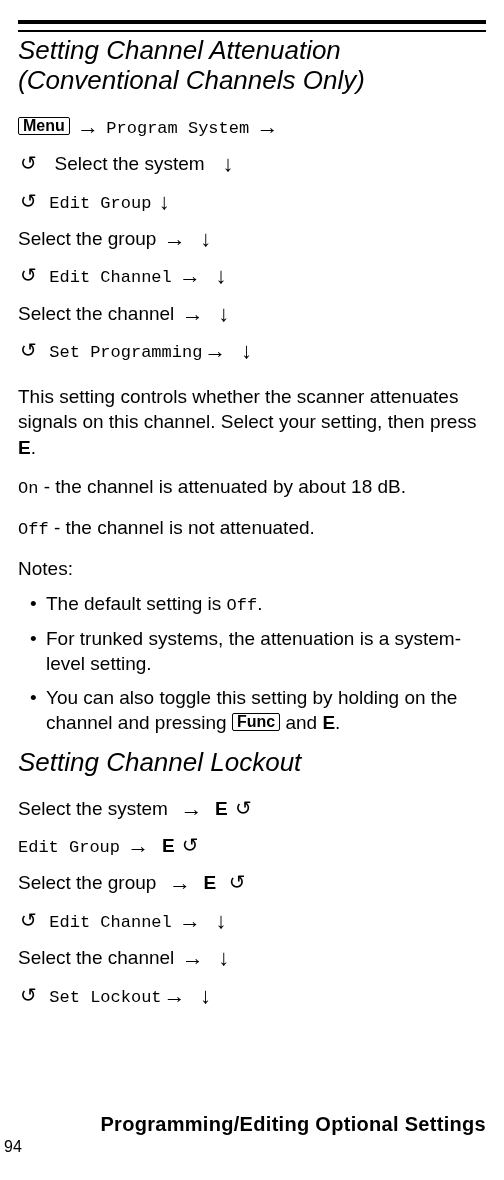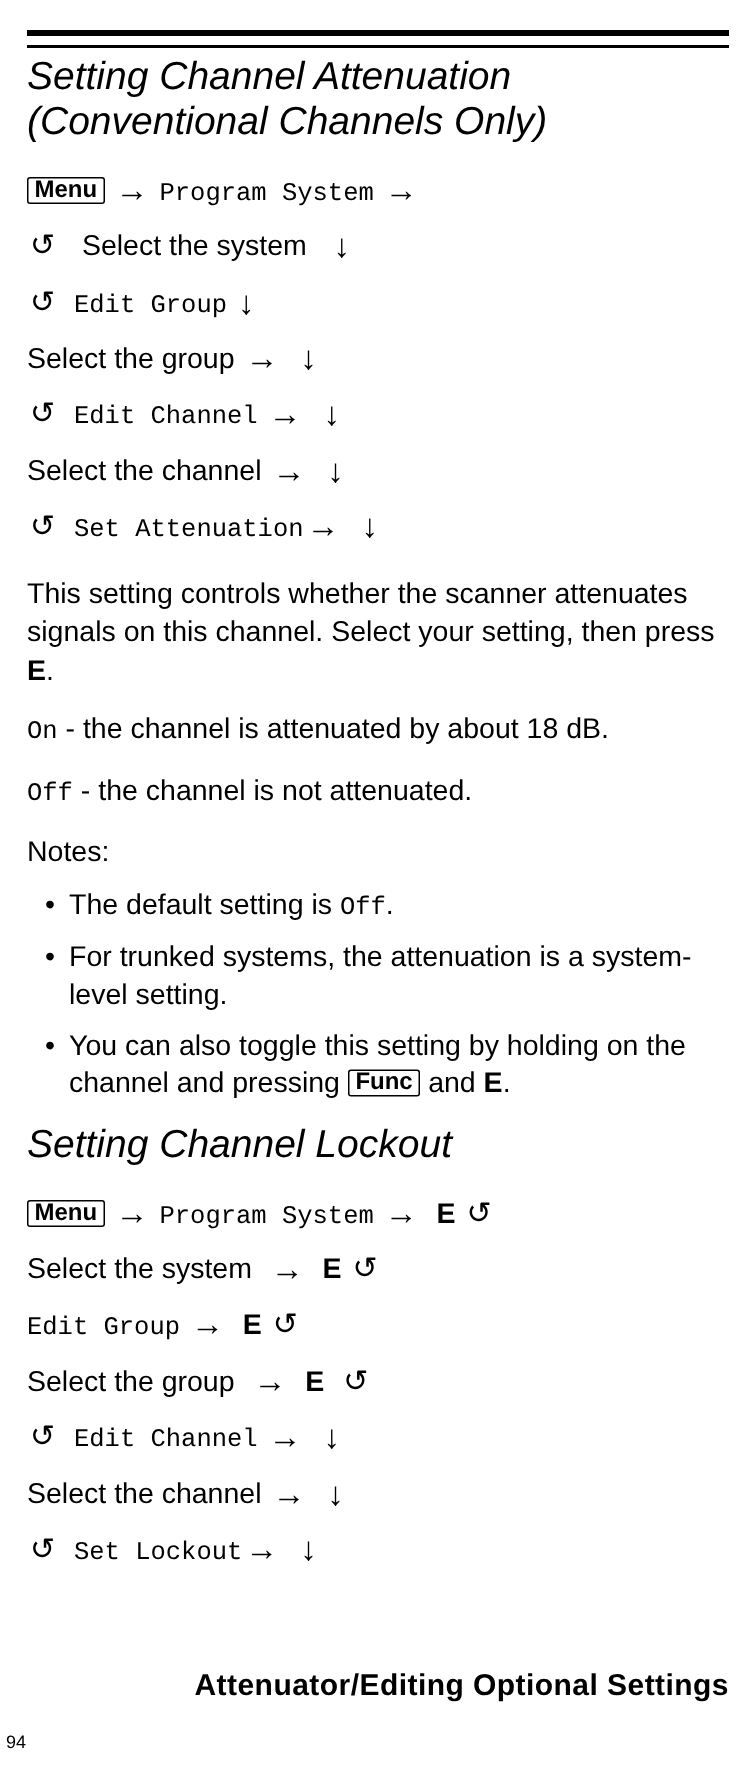--- a/index.html
+++ b/index.html
@@ -16,21 +16,21 @@
   .arrow-right { font-size: 22px; font-weight: bold; vertical-align: -1px; padding: 0 2px;}
   .arrow-down { font-size: 22px; font-weight: bold; vertical-align: -1px; padding: 0 2px;}
   .cycle { font-size: 20px; display:inline-block; padding: 0 2px;}
   .para { margin-bottom: 14px; }
   .notes-label { margin-bottom: 10px; }
   ul.notes { list-style: none; padding-left: 12px; margin-bottom: 12px;}
   ul.notes li { position: relative; padding-left: 16px; margin-bottom: 10px; font-size: 19px; line-height: 1.3; }
   ul.notes li::before { content: "•"; position: absolute; left: 0; top: 0; }
   .bold { font-weight: bold; }
   .footer-title { position: absolute; bottom: 44px; right: 18px; font-family: Arial, sans-serif; font-weight: bold; font-size: 20px; letter-spacing: 0.3px;}
-  .page-num { position: absolute; bottom: 12px; left: 4px; font-size: 12px; }
+  .page-num { position: absolute; bottom: 24px; left: 4px; font-size: 16px; }
 </style>
 </head>
 <body>
 
 <div class="page">
   <div class="rule-thick"></div>
   <div class="rule-thin"></div>
 
   <h2 class="section-title">Setting Channel Attenuation (Conventional Channels Only)</h2>
 
@@ -62,21 +62,21 @@
       <span class="arrow-right">→</span>
       &nbsp;<span class="arrow-down">↓</span>
     </span>
     <span class="nav-line">
       <span>Select the channel</span>
       <span class="arrow-right">→</span>
       &nbsp;<span class="arrow-down">↓</span>
     </span>
     <span class="nav-line">
       <span class="cycle">↺</span>
-      &nbsp;<span class="mono">Set Attenuation</span><span class="arrow-right">→</span>
+      &nbsp;<span class="mono">Set Programming</span><span class="arrow-right">→</span>
       &nbsp;<span class="arrow-down">↓</span>
     </span>
   </div>
 
   <p class="body-text para">
     <span>This setting controls whether the scanner attenuates signals on this channel. Select your setting, then press </span><span class="bold">E</span><span>.</span>
   </p>
 
   <p class="body-text para">
     <span class="mono">On</span><span> - the channel is attenuated by about 18 dB.</span>
@@ -99,28 +99,20 @@
       <span>You can also toggle this setting by holding on the channel and pressing </span>
       <span class="key">Func</span>
       <span> and </span><span class="bold">E</span><span>.</span>
     </li>
   </ul>
 
   <h2 class="section-title">Setting Channel Lockout</h2>
 
   <div class="nav-block">
     <span class="nav-line">
-      <span class="key">Menu</span>
-      <span class="arrow-right">→</span>
-      <span class="mono">Program System</span>
-      <span class="arrow-right">→</span>
-      &nbsp;<span class="bold">E</span>
-      <span class="cycle">↺</span>
-    </span>
-    <span class="nav-line">
       <span>Select the system</span>
       &nbsp;<span class="arrow-right">→</span>
       &nbsp;<span class="bold">E</span>
       <span class="cycle">↺</span>
     </span>
     <span class="nav-line">
       <span class="mono">Edit Group</span>
       <span class="arrow-right">→</span>
       &nbsp;<span class="bold">E</span>
       <span class="cycle">↺</span>
@@ -142,15 +134,15 @@
       <span class="arrow-right">→</span>
       &nbsp;<span class="arrow-down">↓</span>
     </span>
     <span class="nav-line">
       <span class="cycle">↺</span>
       &nbsp;<span class="mono">Set Lockout</span><span class="arrow-right">→</span>
       &nbsp;<span class="arrow-down">↓</span>
     </span>
   </div>
 
-  <div class="footer-title">Attenuator/Editing Optional Settings</div>
+  <div class="footer-title">Programming/Editing Optional Settings</div>
   <div class="page-num">94</div>
 </div>
 
 </body></html>

